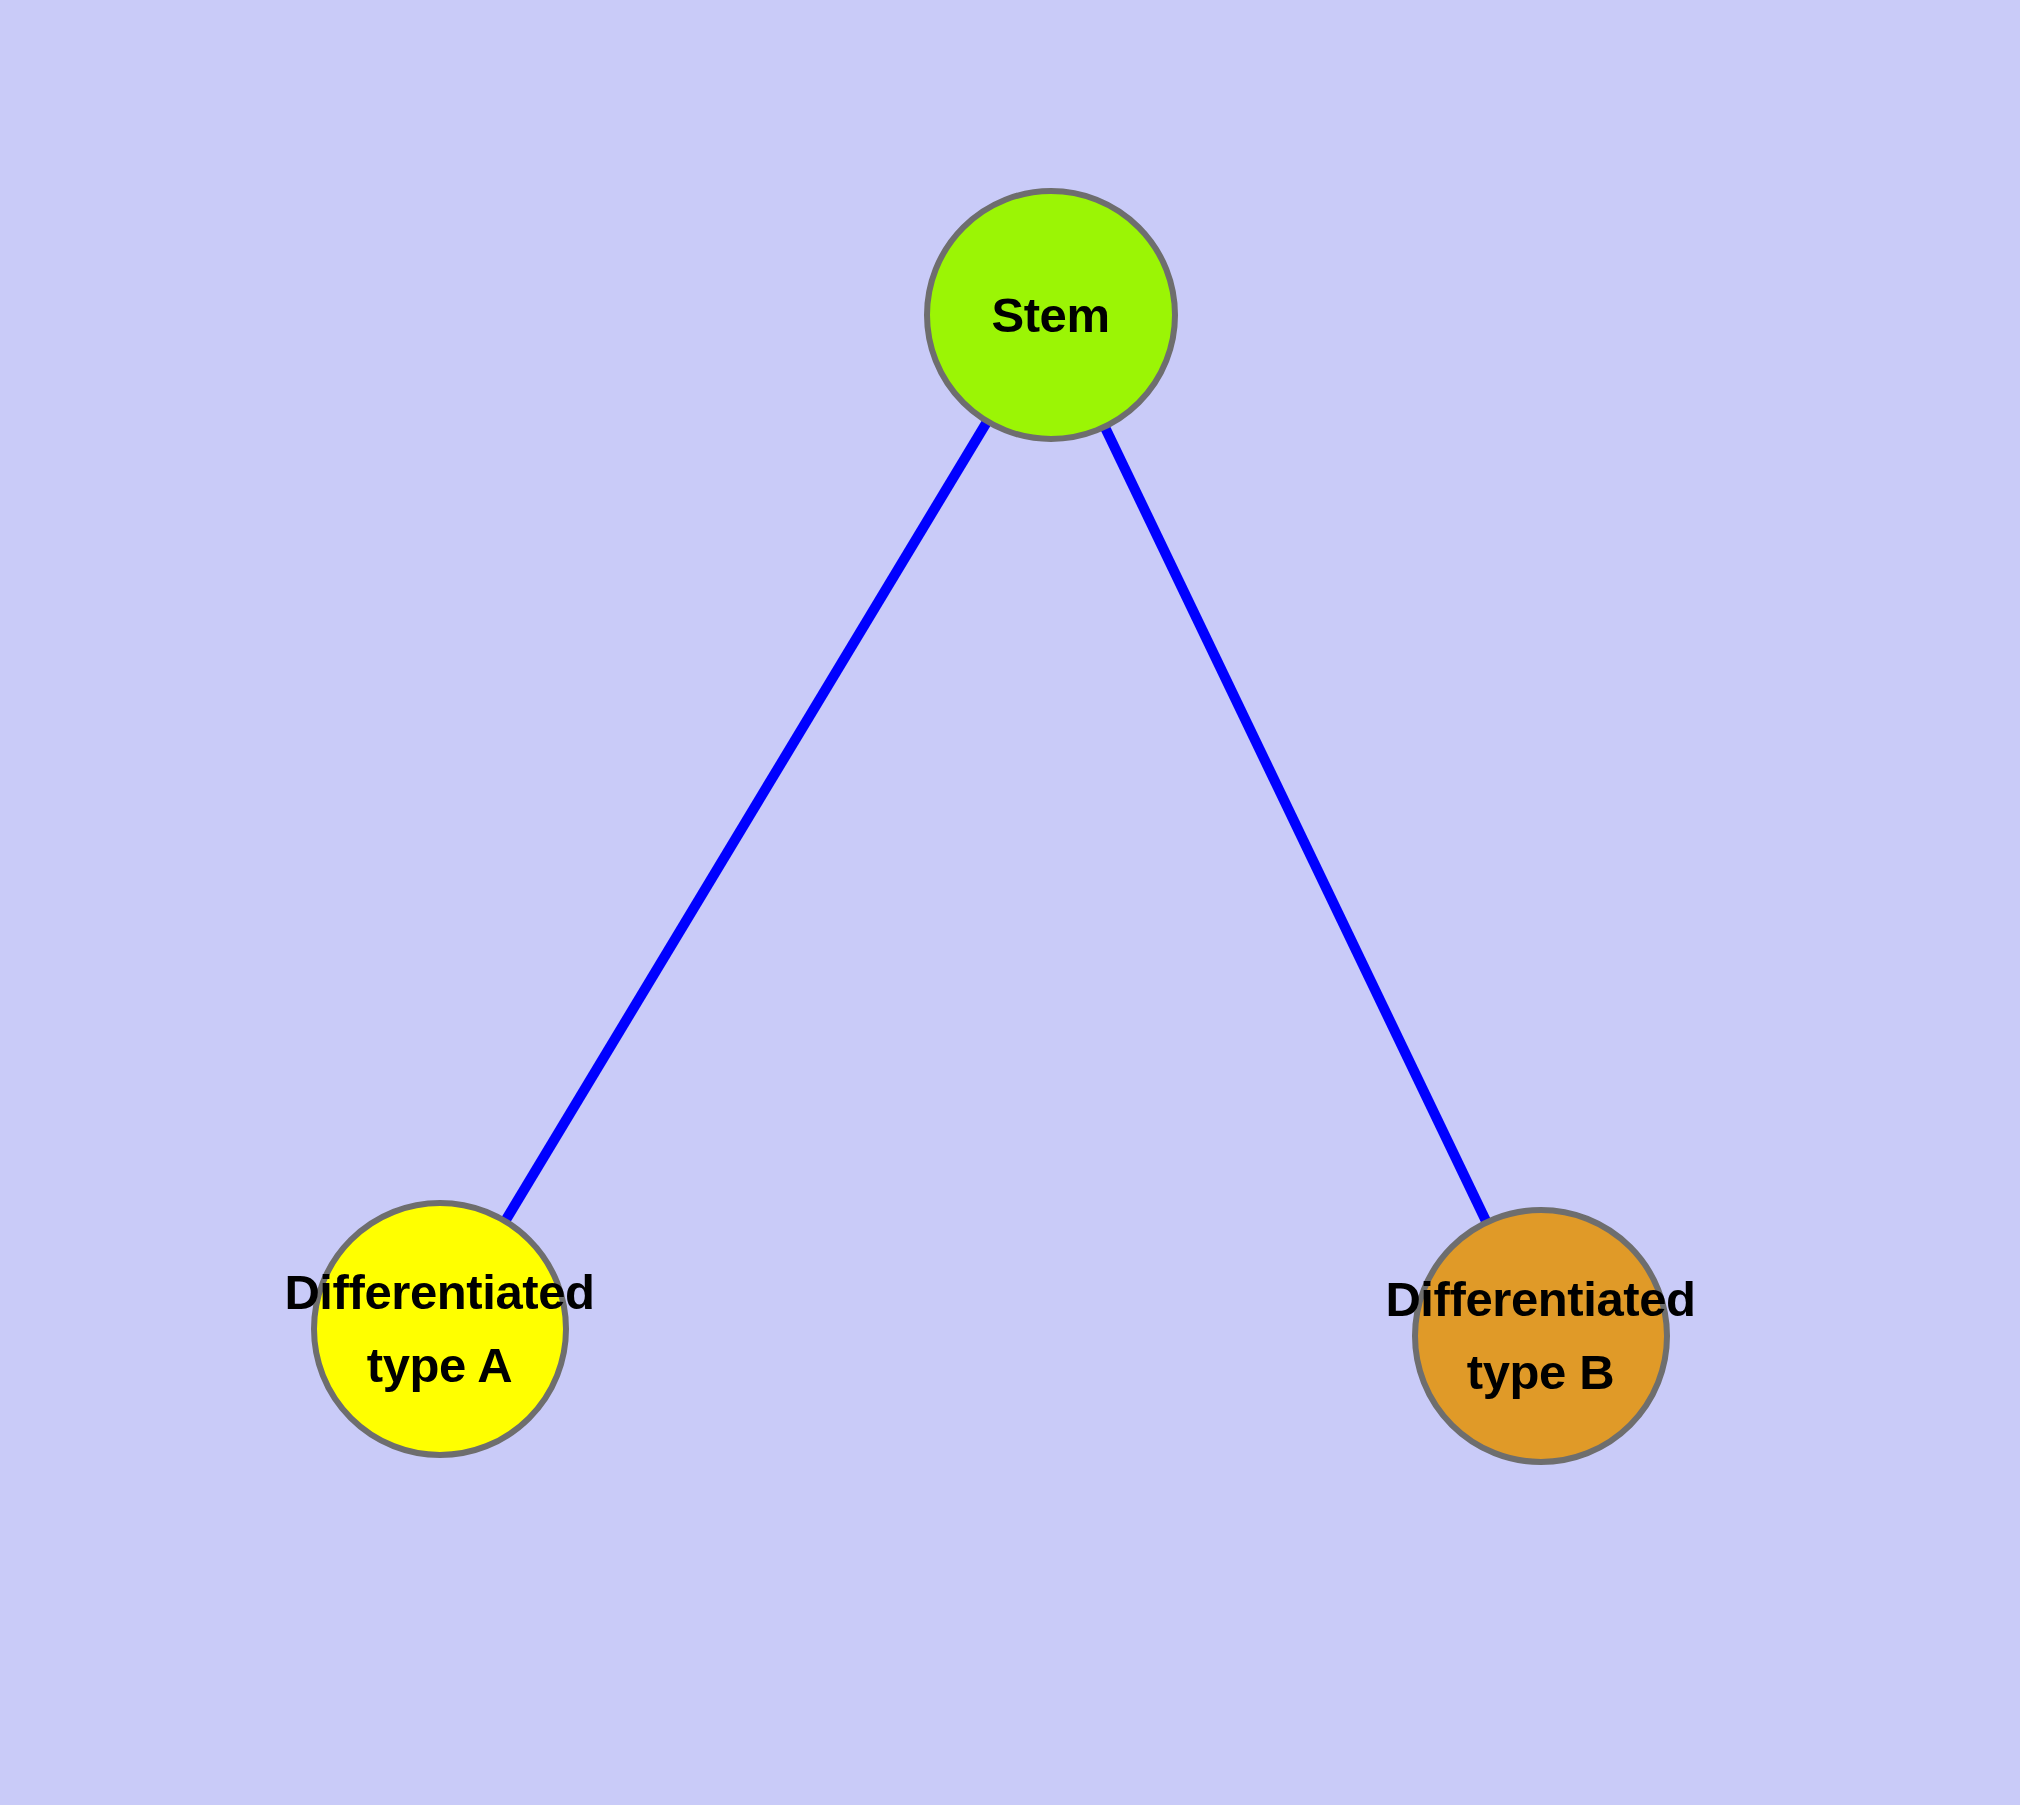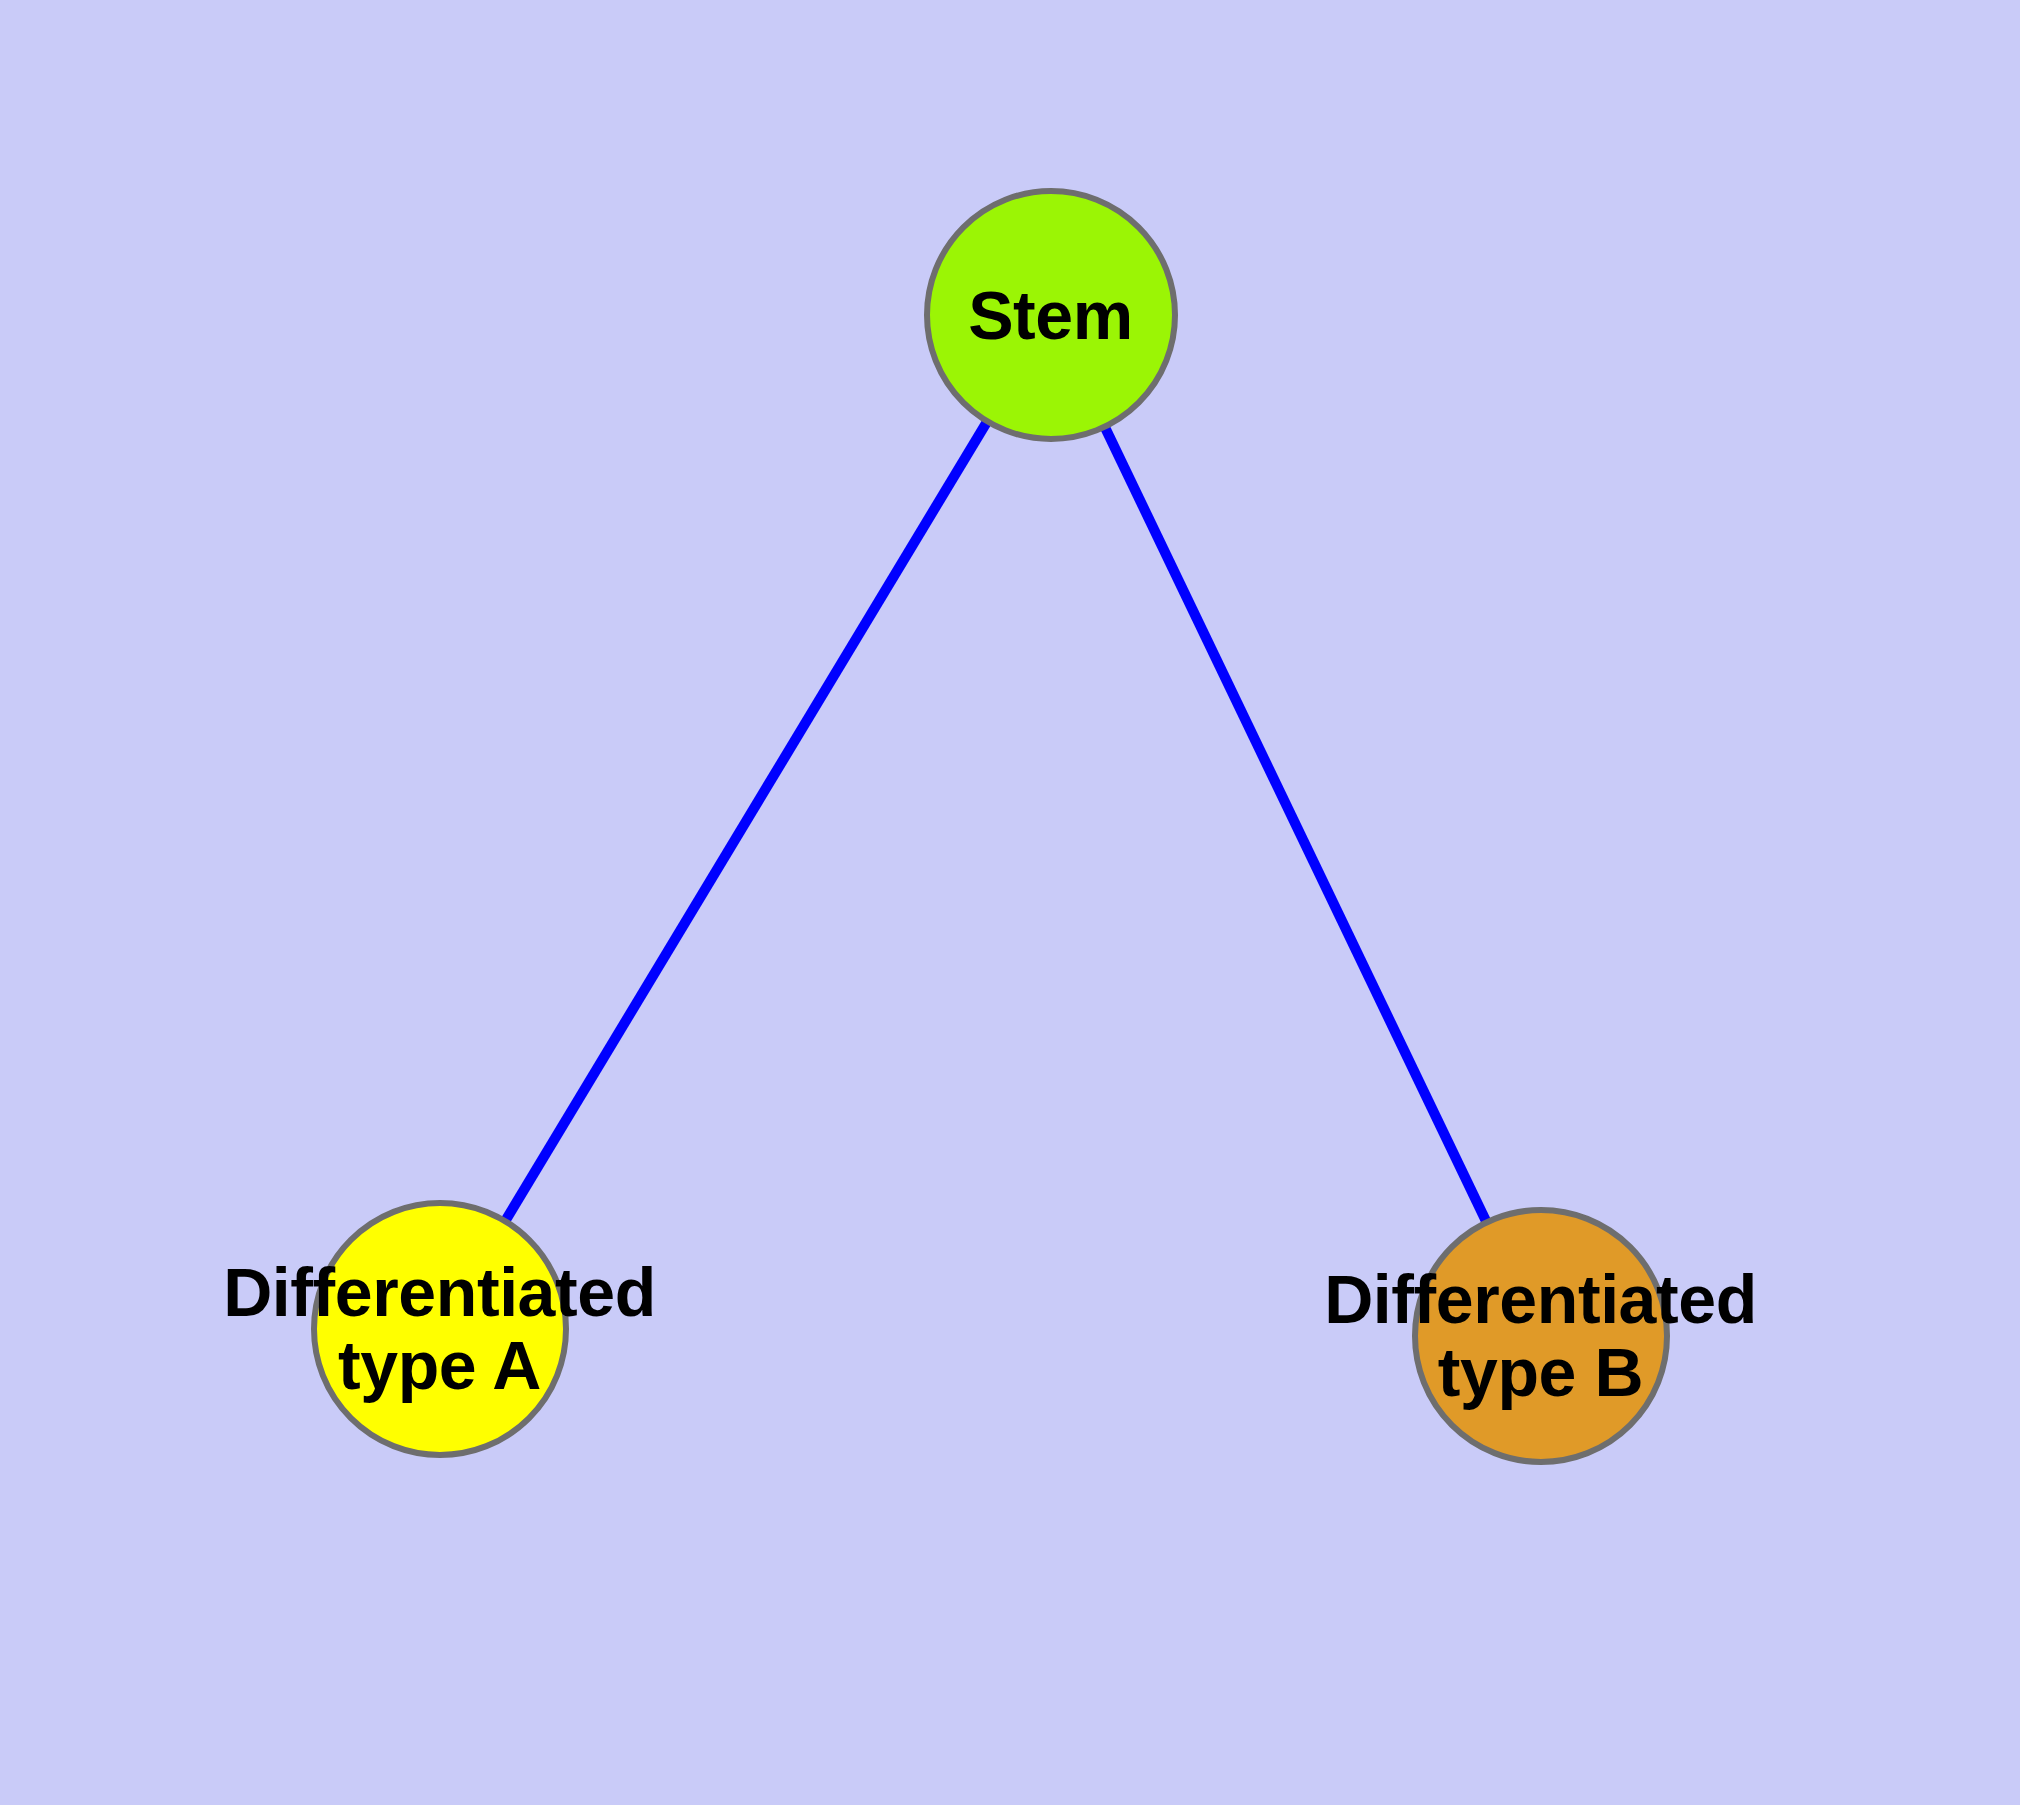--- a/index.html
+++ b/index.html
@@ -38,21 +38,21 @@
     box-sizing: border-box;
     border-radius: 50%;
     border: 6.8px solid #6e6e6e;
   }
   .node-label {
     position: absolute;
     text-align: center;
     color: #000000;
     font-family: "Liberation Sans", sans-serif;
     font-weight: bold;
-    font-size: 68px;
+    font-size: 49px;
     line-height: 73px;
     white-space: nowrap;
     pointer-events: none;
     letter-spacing: -0.4px;
   }
 </style>
 </head>
 <body>
 
 <div id="canvas" style="width: 2021px; height: 1812px;">

